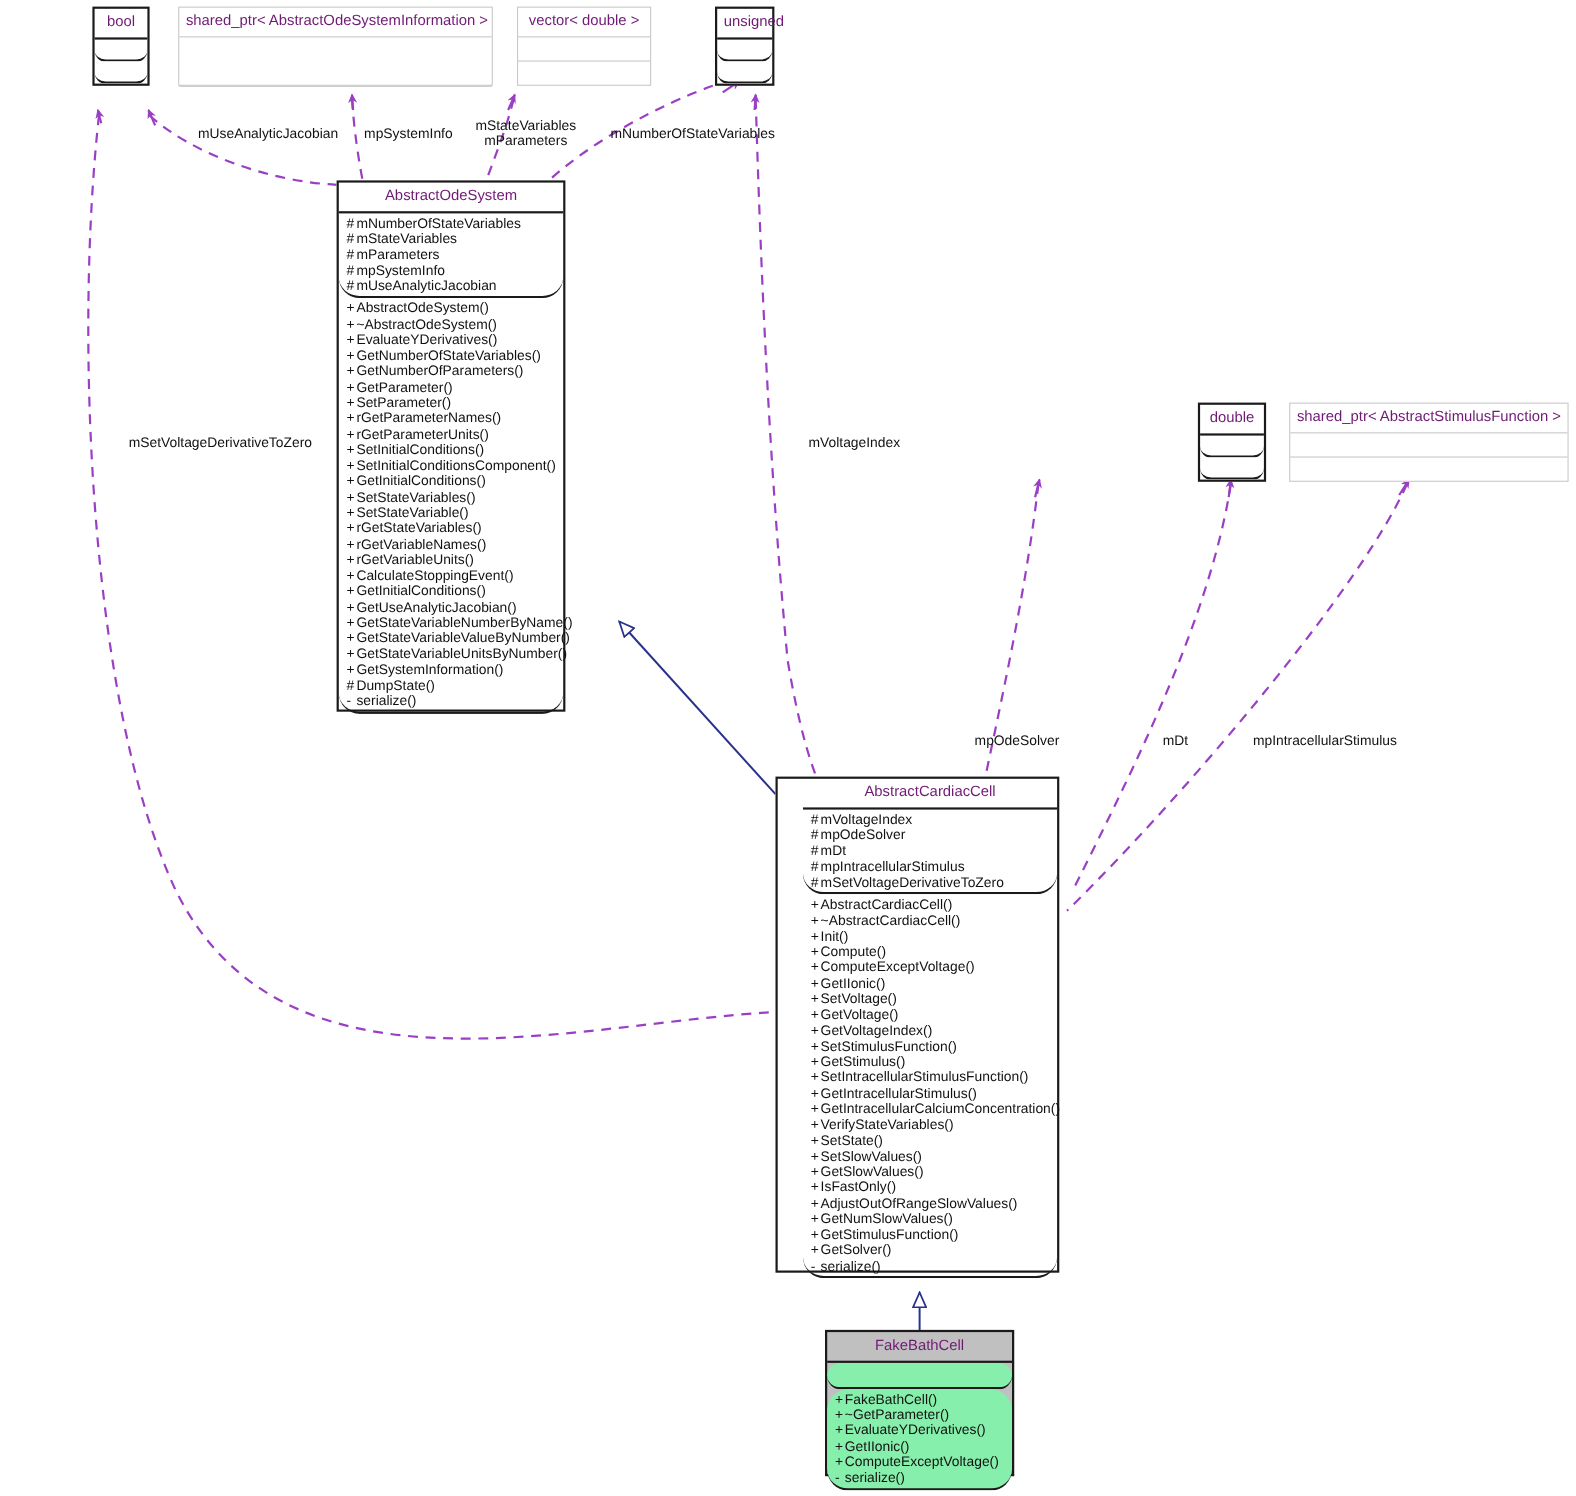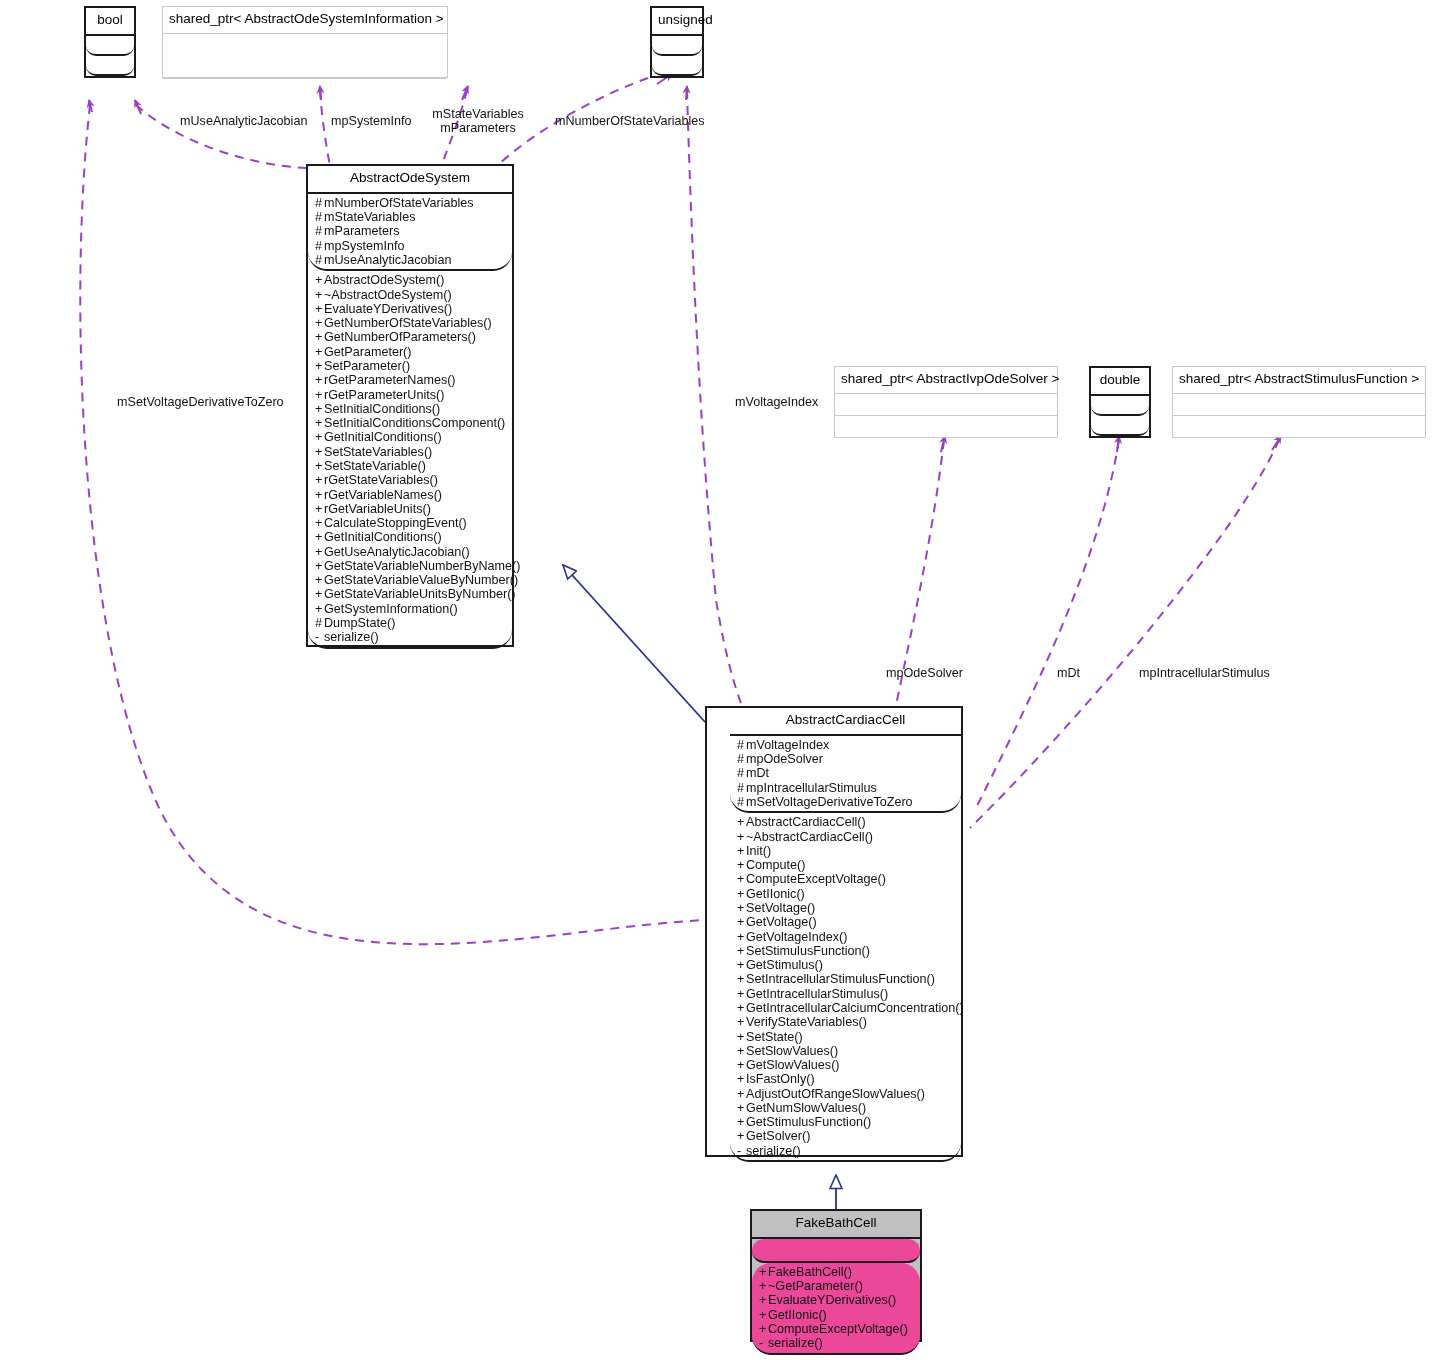--- a/index.html
+++ b/index.html
@@ -33,26 +33,26 @@
     border: 1px solid #c8c8c8;
     display: flex;
     flex-direction: column;
   }
   .uml-box.strong {
     border: 2px solid #1a1a1a;
   }
   .uml-box.filled {
     background: #c0c0c0;
   }
-  .uml-box.filled .sec { background: #ec4899; }
+  .uml-box.filled .sec { background: #86efac; }
   .box-title {
     box-sizing: border-box;
     text-align: center;
     font-size: 13.5px;
-    color: #000000;
+    color: #701a75;
     line-height: 1.25;
     padding: 4px 6px 5px 6px;
     border-bottom: 1px solid #c8c8c8;
     white-space: nowrap;
   }
   .uml-box.strong > .box-title { border-bottom: 2px solid #1a1a1a; }
   .sec {
     box-sizing: border-box;
     border-bottom: 1px solid #c8c8c8;
     padding: 2px 6px 2px 7px;
@@ -136,20 +136,25 @@
     <div class="sec grow" style="height:22px;"></div>
     <div class="sec grow" style="height:22px;"></div>
   </div>
 
   <div class="uml-box" style="left:162px; top:6px; width:286px; height:72px;gap:40px;">
     <div class="box-title">shared_ptr&lt; AbstractOdeSystemInformation &gt;</div>
     <div class="sec grow"></div>
     <div class="sec grow"></div>
   </div>
 
+  <div class="uml-box" style="left:470px; top:6px; width:122px; height:72px;">
+    <div class="box-title">vector&lt; double &gt;</div>
+    <div class="sec grow"></div>
+    <div class="sec grow"></div>
+  </div>
 
   <div class="uml-box strong" style="left:650px; top:6px; width:54px; height:72px;">
     <div class="box-title">unsigned</div>
     <div class="sec grow"></div>
     <div class="sec grow"></div>
   </div>
 
   <div class="uml-box strong" style="left:306px; top:164px; width:208px; height:483px;justify-content:space-between;">
     <div class="box-title">AbstractOdeSystem</div>
     <div class="sec">
@@ -182,25 +187,20 @@
         <div class="member"><span class="vis">+</span><span>GetUseAnalyticJacobian()</span></div>
         <div class="member"><span class="vis">+</span><span>GetStateVariableNumberByName()</span></div>
         <div class="member"><span class="vis">+</span><span>GetStateVariableValueByNumber()</span></div>
         <div class="member"><span class="vis">+</span><span>GetStateVariableUnitsByNumber()</span></div>
         <div class="member"><span class="vis">+</span><span>GetSystemInformation()</span></div>
         <div class="member"><span class="vis">#</span><span>DumpState()</span></div>
         <div class="member"><span class="vis">-</span><span>serialize()</span></div>
       </div>
   </div>
 
-  <div class="uml-box" style="left:834px; top:366px; width:224px; height:72px;">
-    <div class="box-title">shared_ptr&lt; AbstractIvpOdeSolver &gt;</div>
-    <div class="sec grow"></div>
-    <div class="sec grow"></div>
-  </div>
 
   <div class="uml-box strong" style="left:1089px; top:366px; width:62px; height:72px;">
     <div class="box-title">double</div>
     <div class="sec grow"></div>
     <div class="sec grow"></div>
   </div>
 
   <div class="uml-box" style="left:1172px; top:366px; width:254px; height:72px;">
     <div class="box-title">shared_ptr&lt; AbstractStimulusFunction &gt;</div>
     <div class="sec grow"></div>

